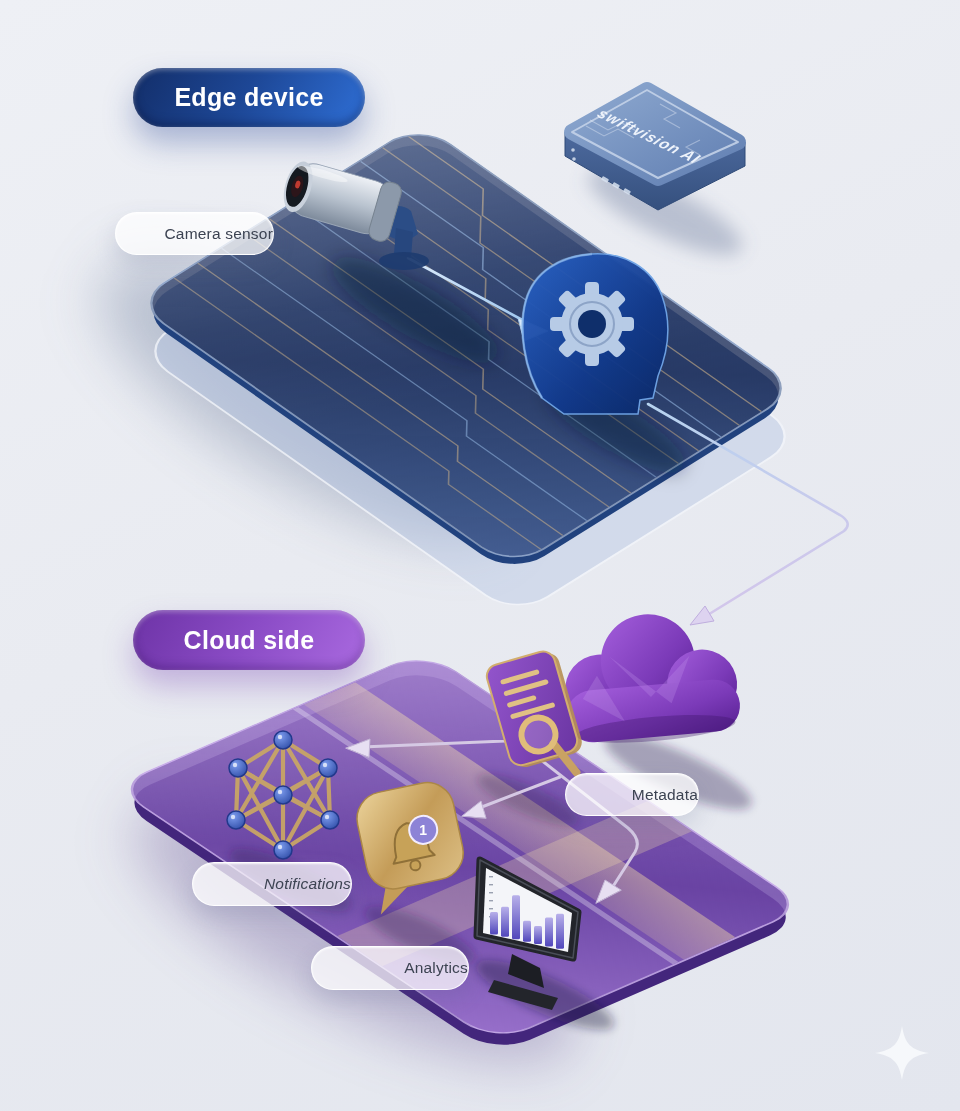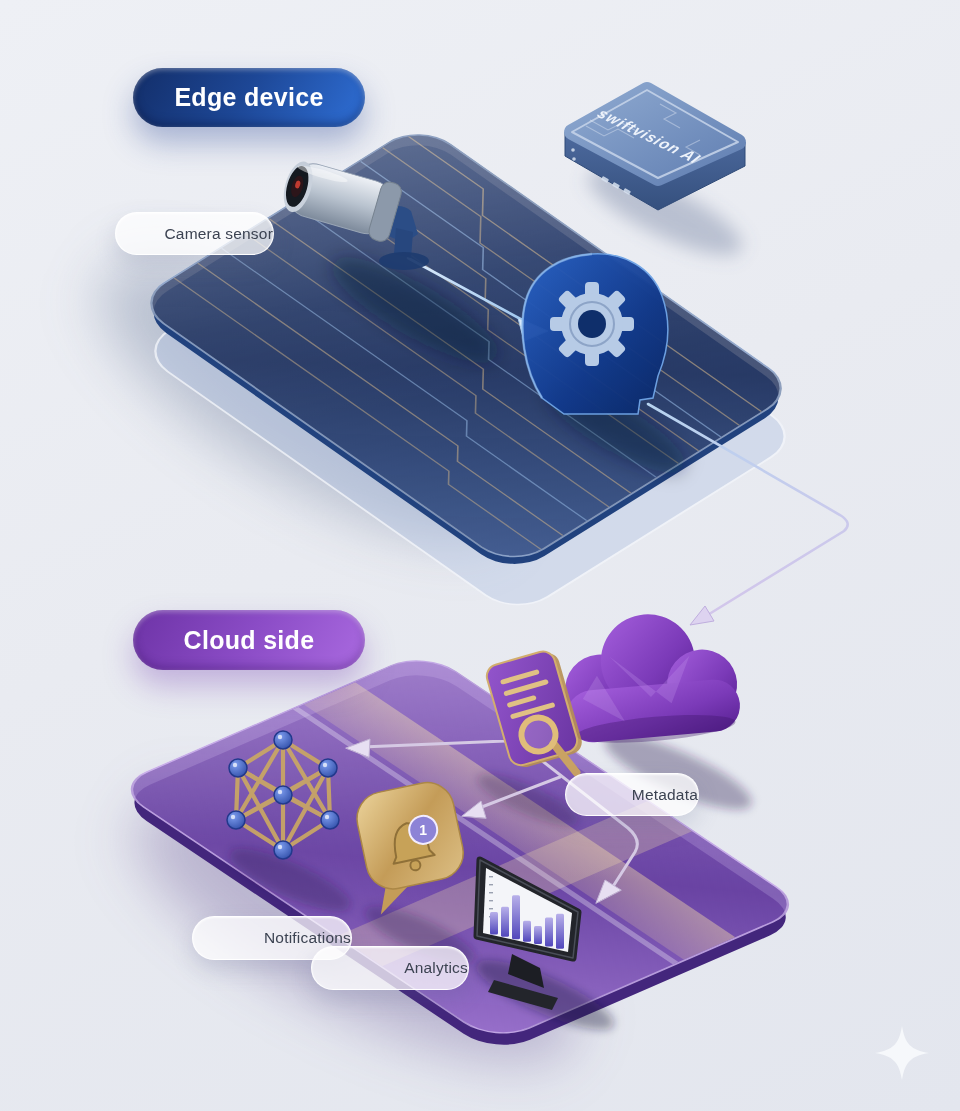--- a/index.html
+++ b/index.html
@@ -358,20 +358,20 @@
   <div class="title-pill title-purple" style="left:133px;top:610px;width:232px;height:60px;">
     <span>Cloud side</span>
   </div>
 
   <div class="pill" style="left:115px;top:212px;width:157px;height:41px;">
     <span>Camera sensor</span>
   </div>
   <div class="pill" style="left:565px;top:773px;width:132px;height:41px;">
     <span>Metadata</span>
   </div>
-  <div class="pill" style="left:192px;top:916px;width:158px;height:42px;">
+  <div class="pill" style="left:192px;top:862px;width:158px;height:42px;font-style:italic;">
     <span>Notifications</span>
   </div>
   <div class="pill" style="left:311px;top:946px;width:156px;height:42px;">
     <span>Analytics</span>
   </div>
 
 </div>
 
 </body></html>

